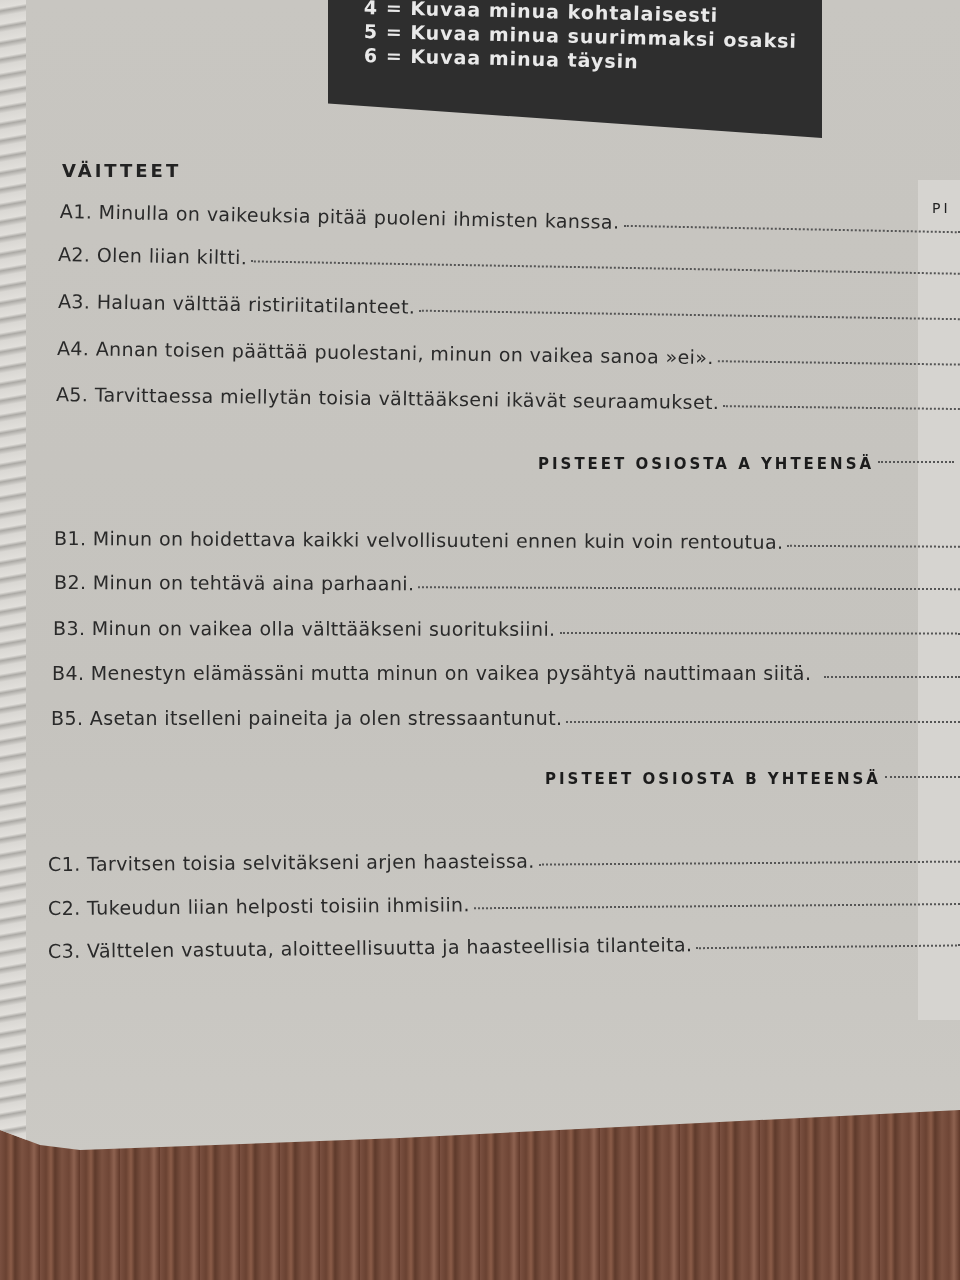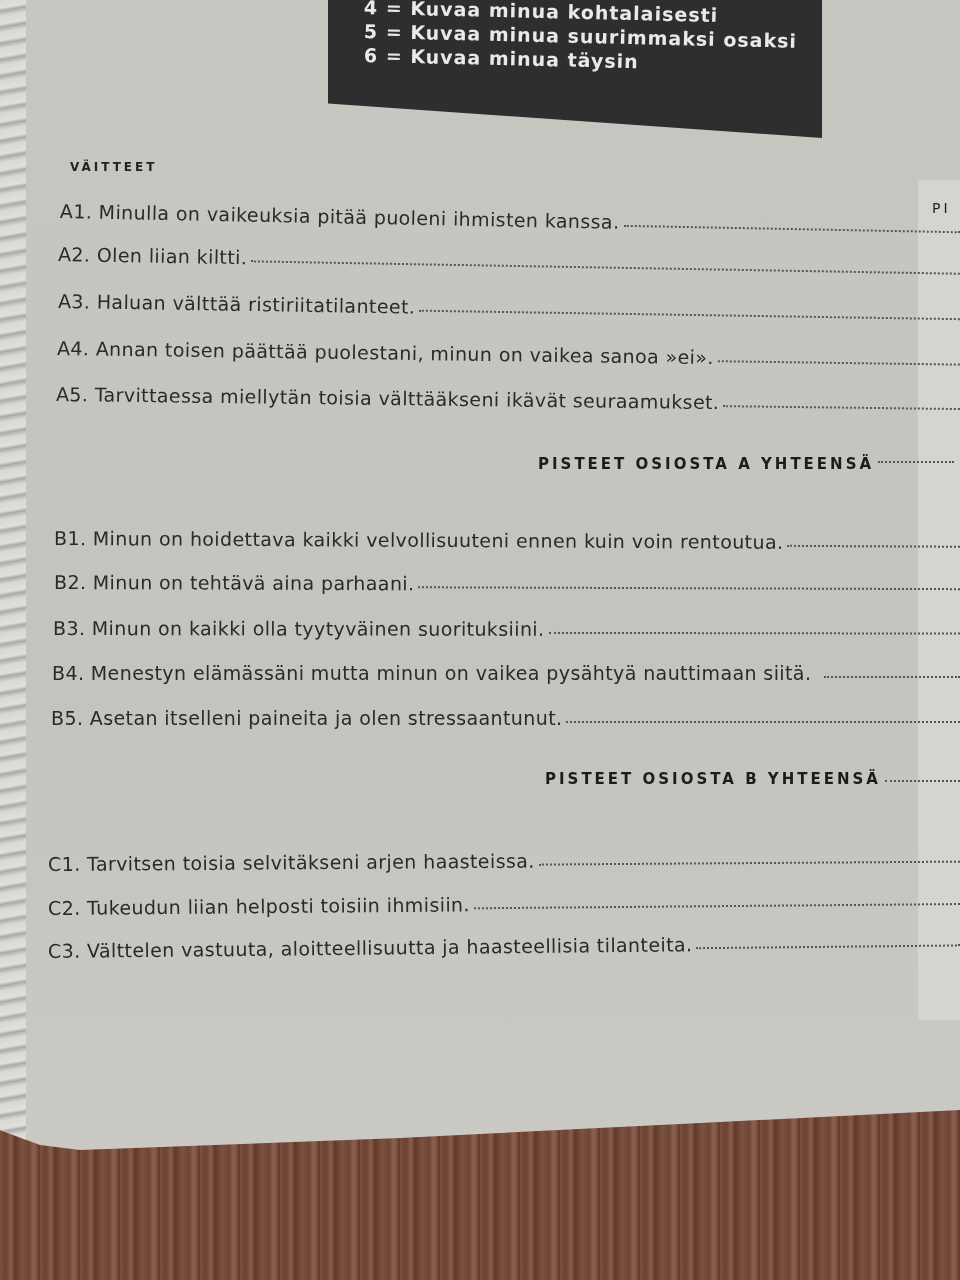--- a/index.html
+++ b/index.html
@@ -40,22 +40,22 @@
     background: #2e2e2e;
     clip-path: polygon(0 0, 100% 0, 100% 100%, 0 75%);
     color: #e9e9e9;
     font-weight: bold;
     font-size: 19px;
     letter-spacing: 1px;
     padding-left: 36px;
   }
   .legend .row { position: absolute; white-space: nowrap; transform: rotate(1.3deg); transform-origin: left center; }
   .section-label {
-    position: absolute; left: 70px; top: 160px;
-    font-weight: bold; font-size: 12px; letter-spacing: 3px; color: #222;
+    position: absolute; left: 62px; top: 160px;
+    font-weight: bold; font-size: 18px; letter-spacing: 3px; color: #222;
   }
   .pis-header {
     position: absolute; left: 932px; top: 200px;
     font-weight: normal; font-size: 14px; letter-spacing: 3px; color: #222;
   }
   .item {
     position: absolute; display: flex; align-items: baseline;
     font-size: 19px; color: #2a2a2a; letter-spacing: .4px; white-space: nowrap;
     transform-origin: left center;
   }
@@ -115,32 +115,32 @@
 
   <div class="item" style="left:54px;top:527px;width:906px;transform:rotate(0.3deg);">
     <span>B1. Minun on hoidettava kaikki velvollisuuteni ennen kuin voin rentoutua.</span>
       <span class="dots"></span>
   </div>
   <div class="item" style="left:54px;top:571px;width:906px;transform:rotate(0.2deg);">
     <span>B2. Minun on tehtävä aina parhaani.</span>
       <span class="dots"></span>
   </div>
   <div class="item" style="left:53px;top:617px;width:907px;transform:rotate(0.1deg);">
-    <span>B3. Minun on kaikki olla tyytyväinen suorituksiini.</span>
+    <span>B3. Minun on vaikea olla välttääkseni suorituksiini.</span>
       <span class="dots"></span>
   </div>
   <div class="item" style="left:52px;top:662px;width:908px;gap:9px;">
     <span>B4. Menestyn elämässäni mutta minun on vaikea pysähtyä nauttimaan siitä.</span>
       <span class="dots"></span>
   </div>
   <div class="item" style="left:51px;top:707px;width:909px;justify-content:flex-end;">
     <span>B5. Asetan itselleni paineita ja olen stressaantunut.</span>
       <span class="dots"></span>
   </div>
-  <div class="total" style="left:545px;top:770px;width:415px;">
+  <div class="total" style="left:545px;top:770px;width:415px;align-items:center;">
     <span>PISTEET OSIOSTA B YHTEENSÄ</span>
       <span class="dots"></span>
   </div>
 
   <div class="item" style="left:48px;top:853px;width:912px;transform:rotate(-0.4deg);">
     <span>C1. Tarvitsen toisia selvitäkseni arjen haasteissa.</span>
       <span class="dots"></span>
   </div>
   <div class="item" style="left:48px;top:897px;width:912px;transform:rotate(-0.5deg);">
     <span>C2. Tukeudun liian helposti toisiin ihmisiin.</span>

